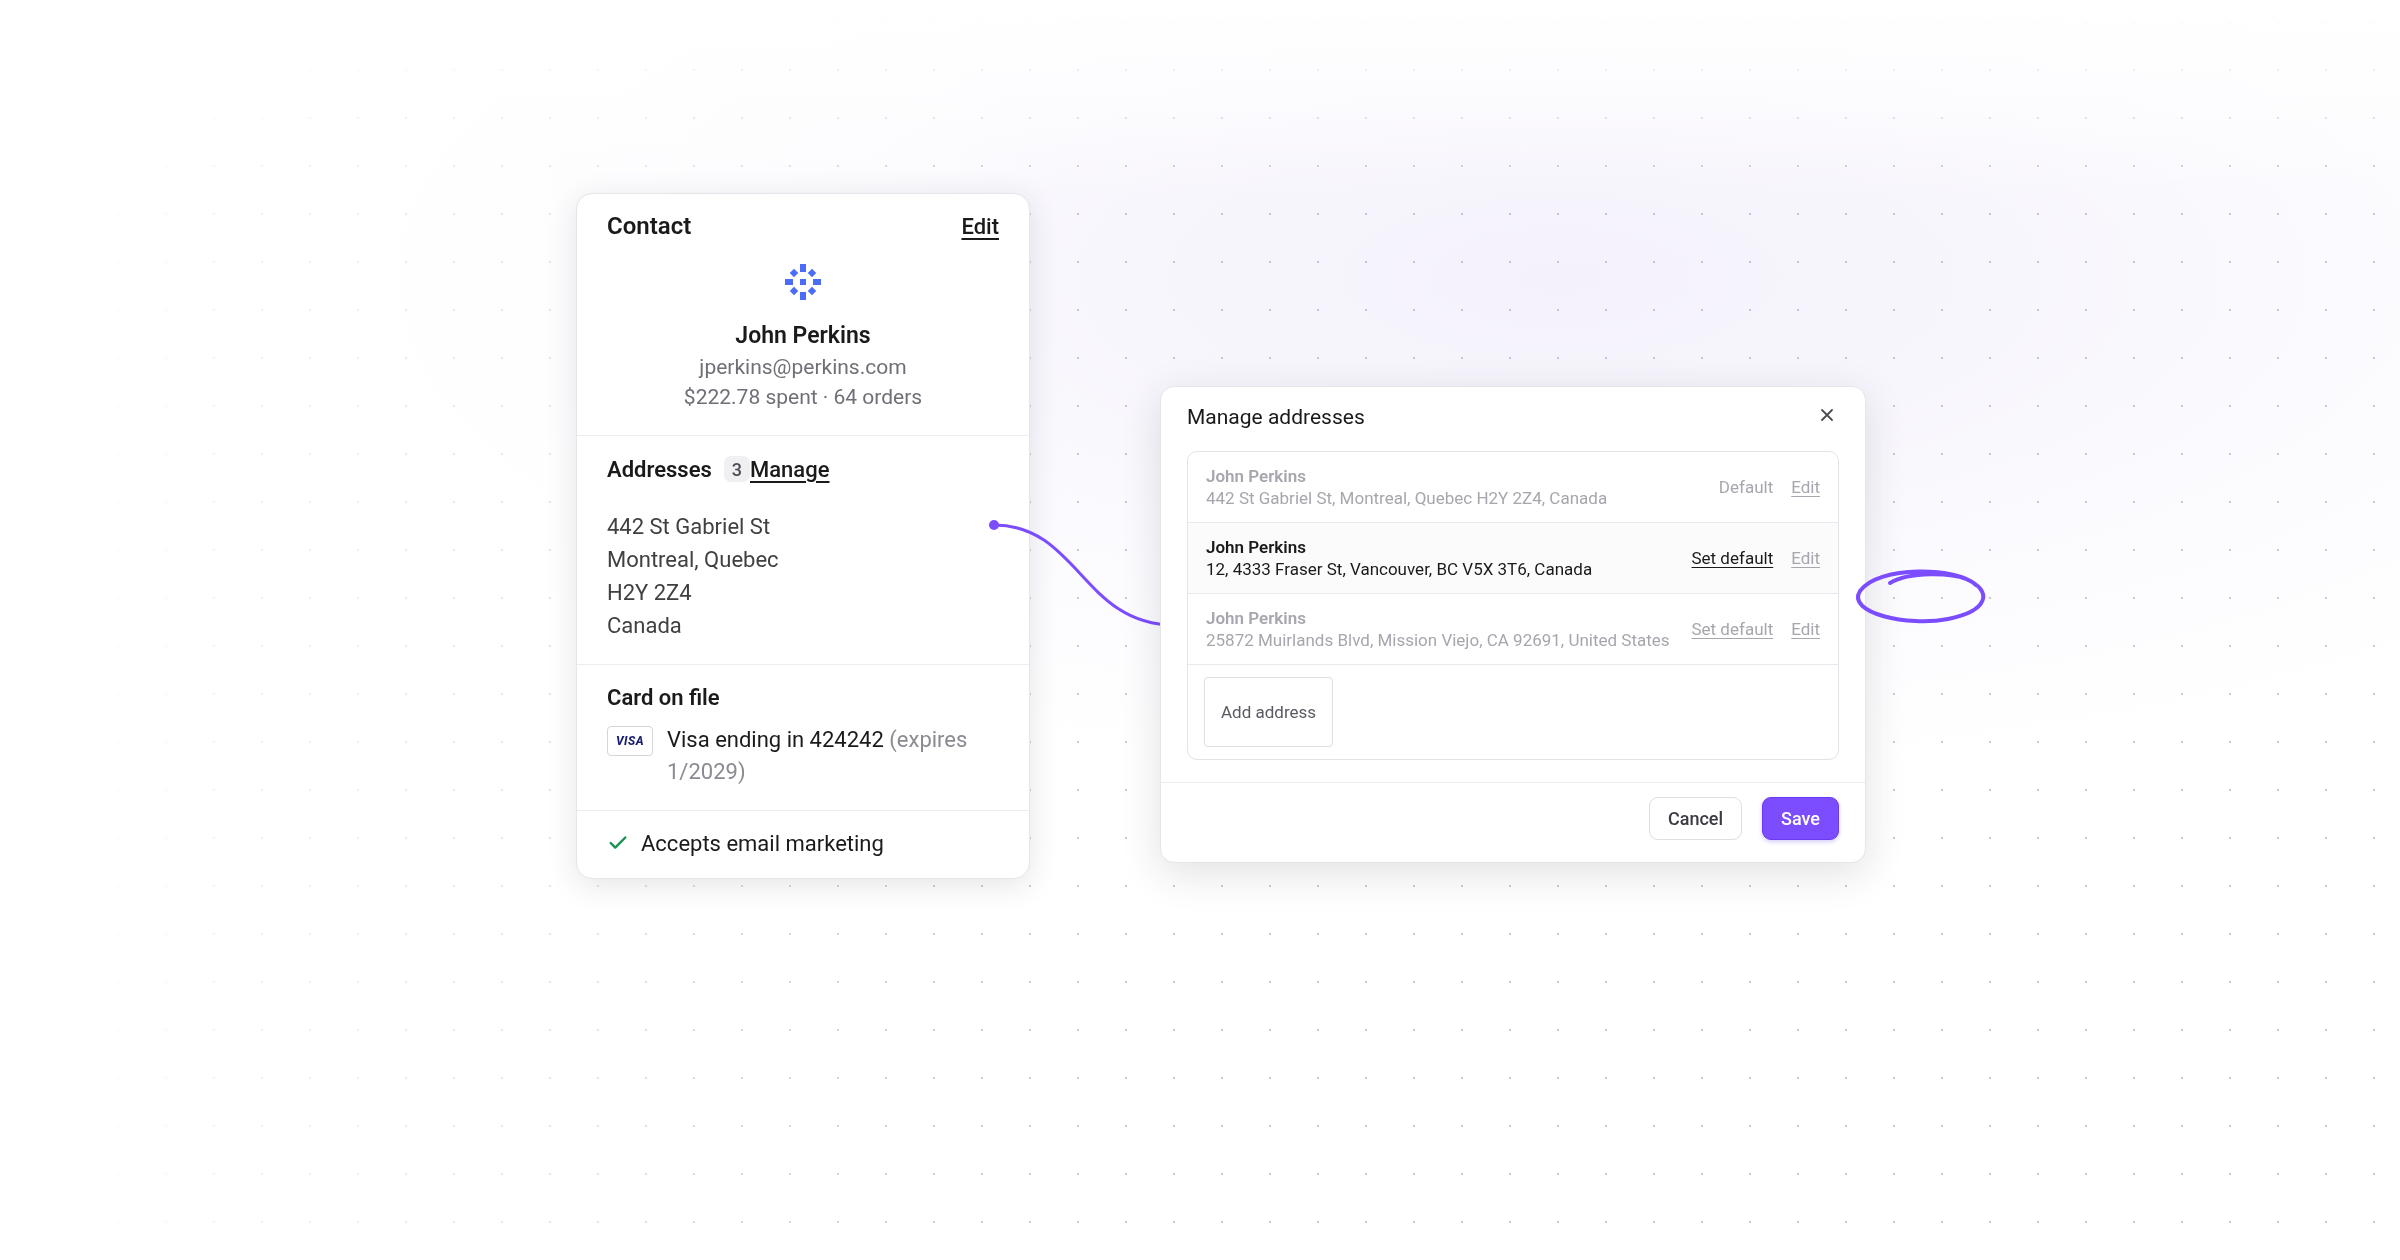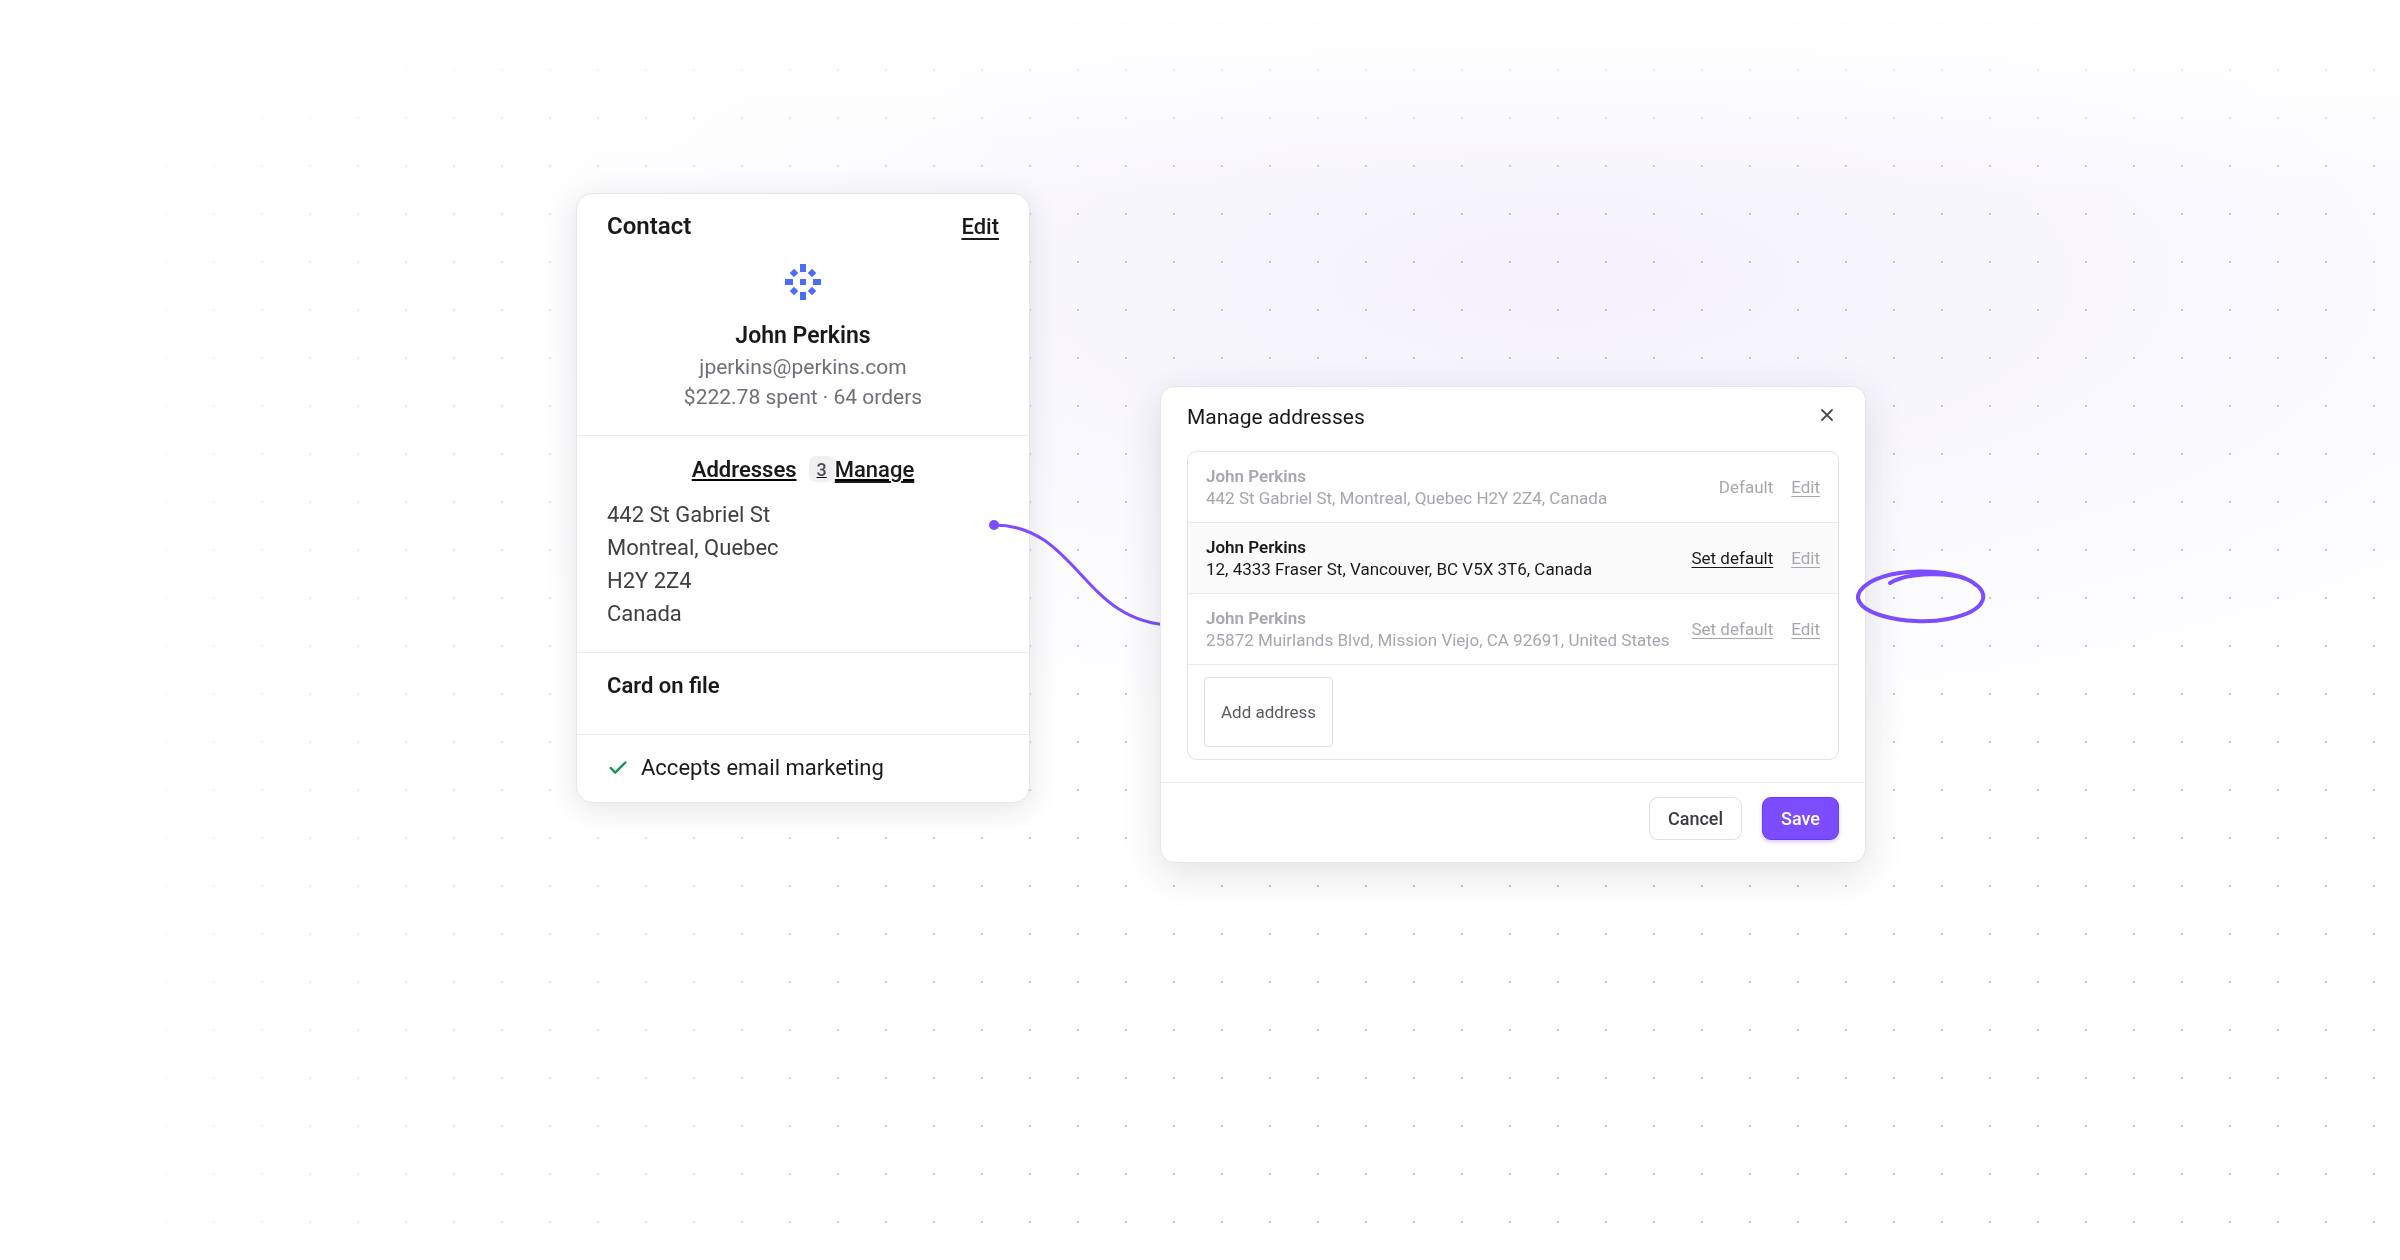--- a/index.html
+++ b/index.html
@@ -92,23 +92,22 @@
     font-size: 21px;
     color: #6f6f77;
   }
   .cc-section {
     border-top: 1px solid #ededf0;
     padding: 20px 30px 22px 30px;
   }
   .cc-sec-head {
     display: flex;
     align-items: center;
-    justify-content: center;
-    margin-bottom: 16px;
-    text-decoration: underline;
+    justify-content: flex-start;
+    margin-bottom: 28px;
   }
   .cc-sec-label {
     font-size: 22px;
     font-weight: 600;
     color: #1a1a1a;
     display: flex;
     align-items: center;
     gap: 12px;
   }
   .badge-count {
@@ -328,20 +327,27 @@
       <div>Montreal, Quebec</div>
       <div>H2Y 2Z4</div>
       <div>Canada</div>
     </div>
   </div>
 
   <div class="cc-section">
     <div class="cc-sec-label" style="margin-bottom:14px;">
       <span>Card on file</span>
     </div>
+    <div class="cc-card-row">
+      <div class="card-logo">VISA</div>
+      <div class="card-text">
+        <span>Visa ending in 424242</span>
+        <span class="muted">(expires 1/2029)</span>
+      </div>
+    </div>
   </div>
 
 
   <div class="cc-section">
     <div class="marketing-row">
       <span class="check-icon">
         <svg viewBox="0 0 24 24" fill="none">
             <path d="M4 12l5 5L20 6" stroke="#189253" stroke-width="2.6" stroke-linecap="round" stroke-linejoin="round"></path>
           </svg>
       </span>

